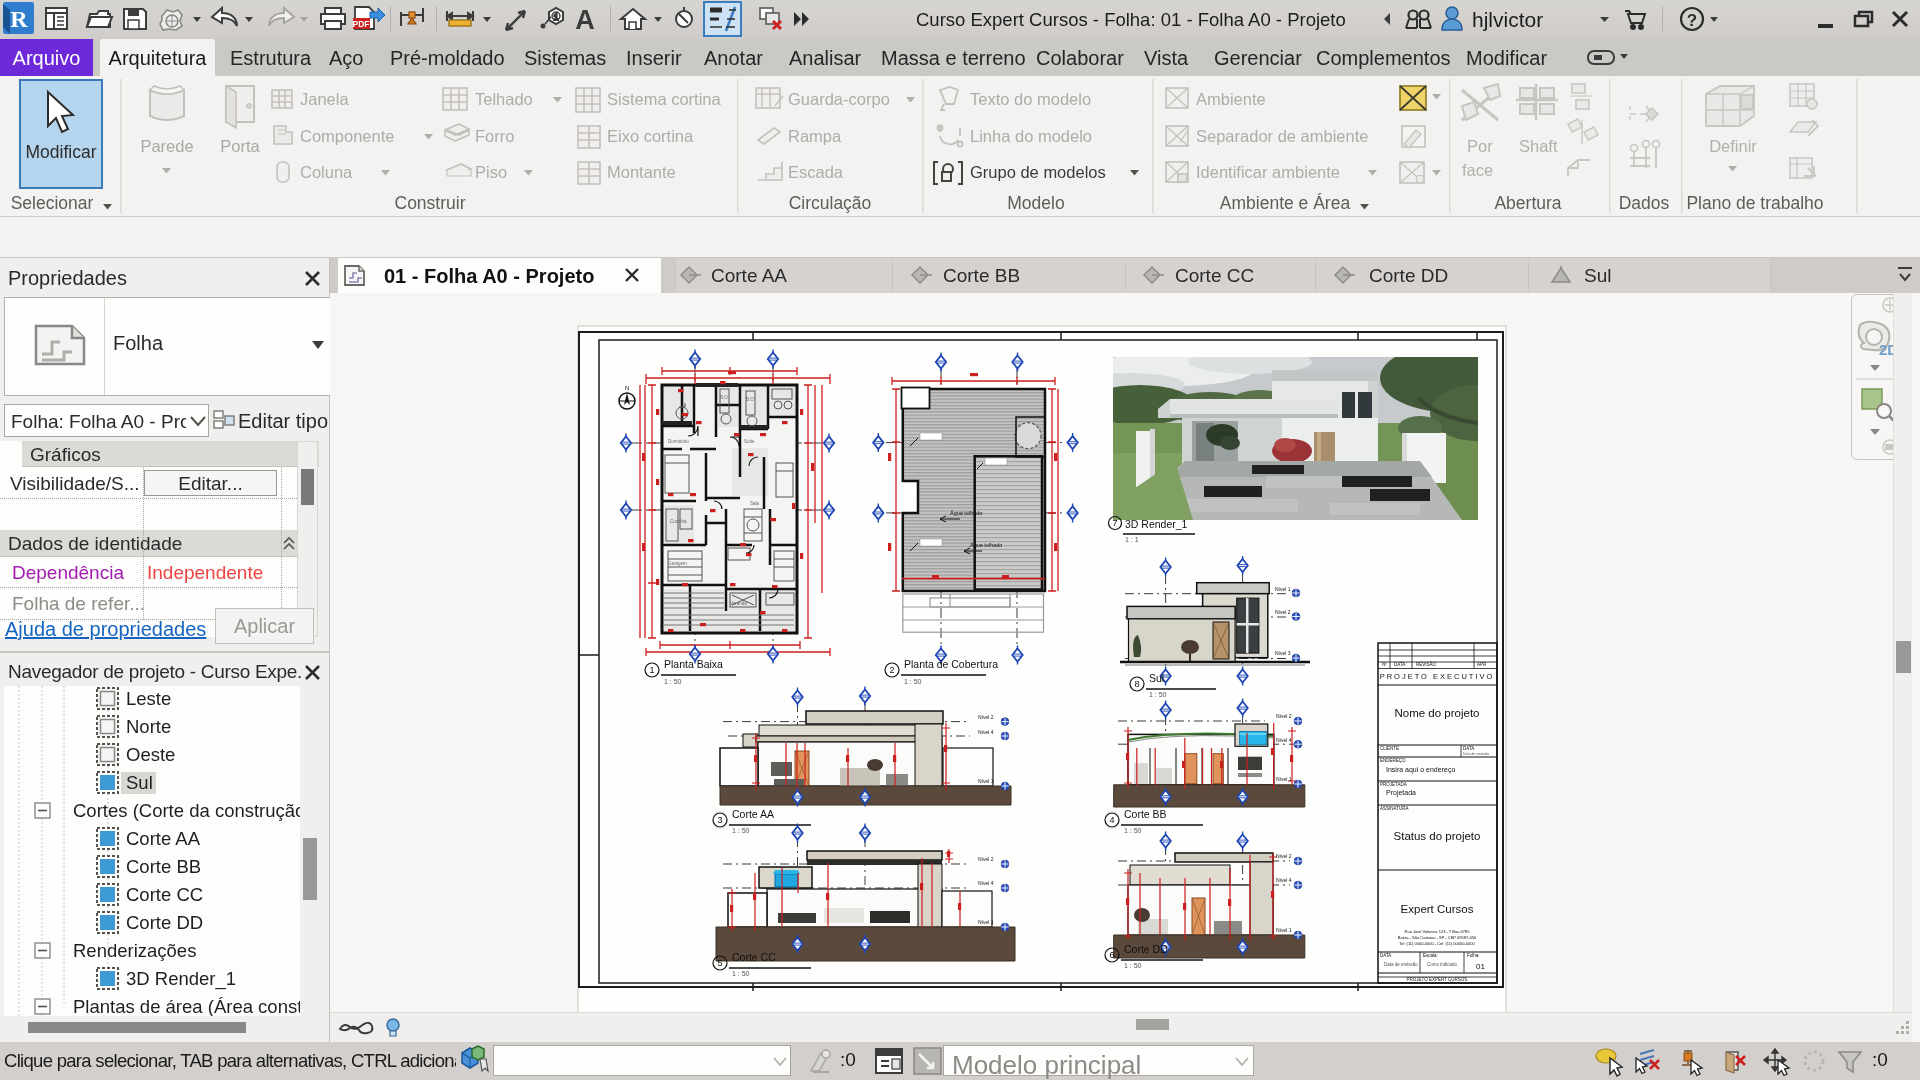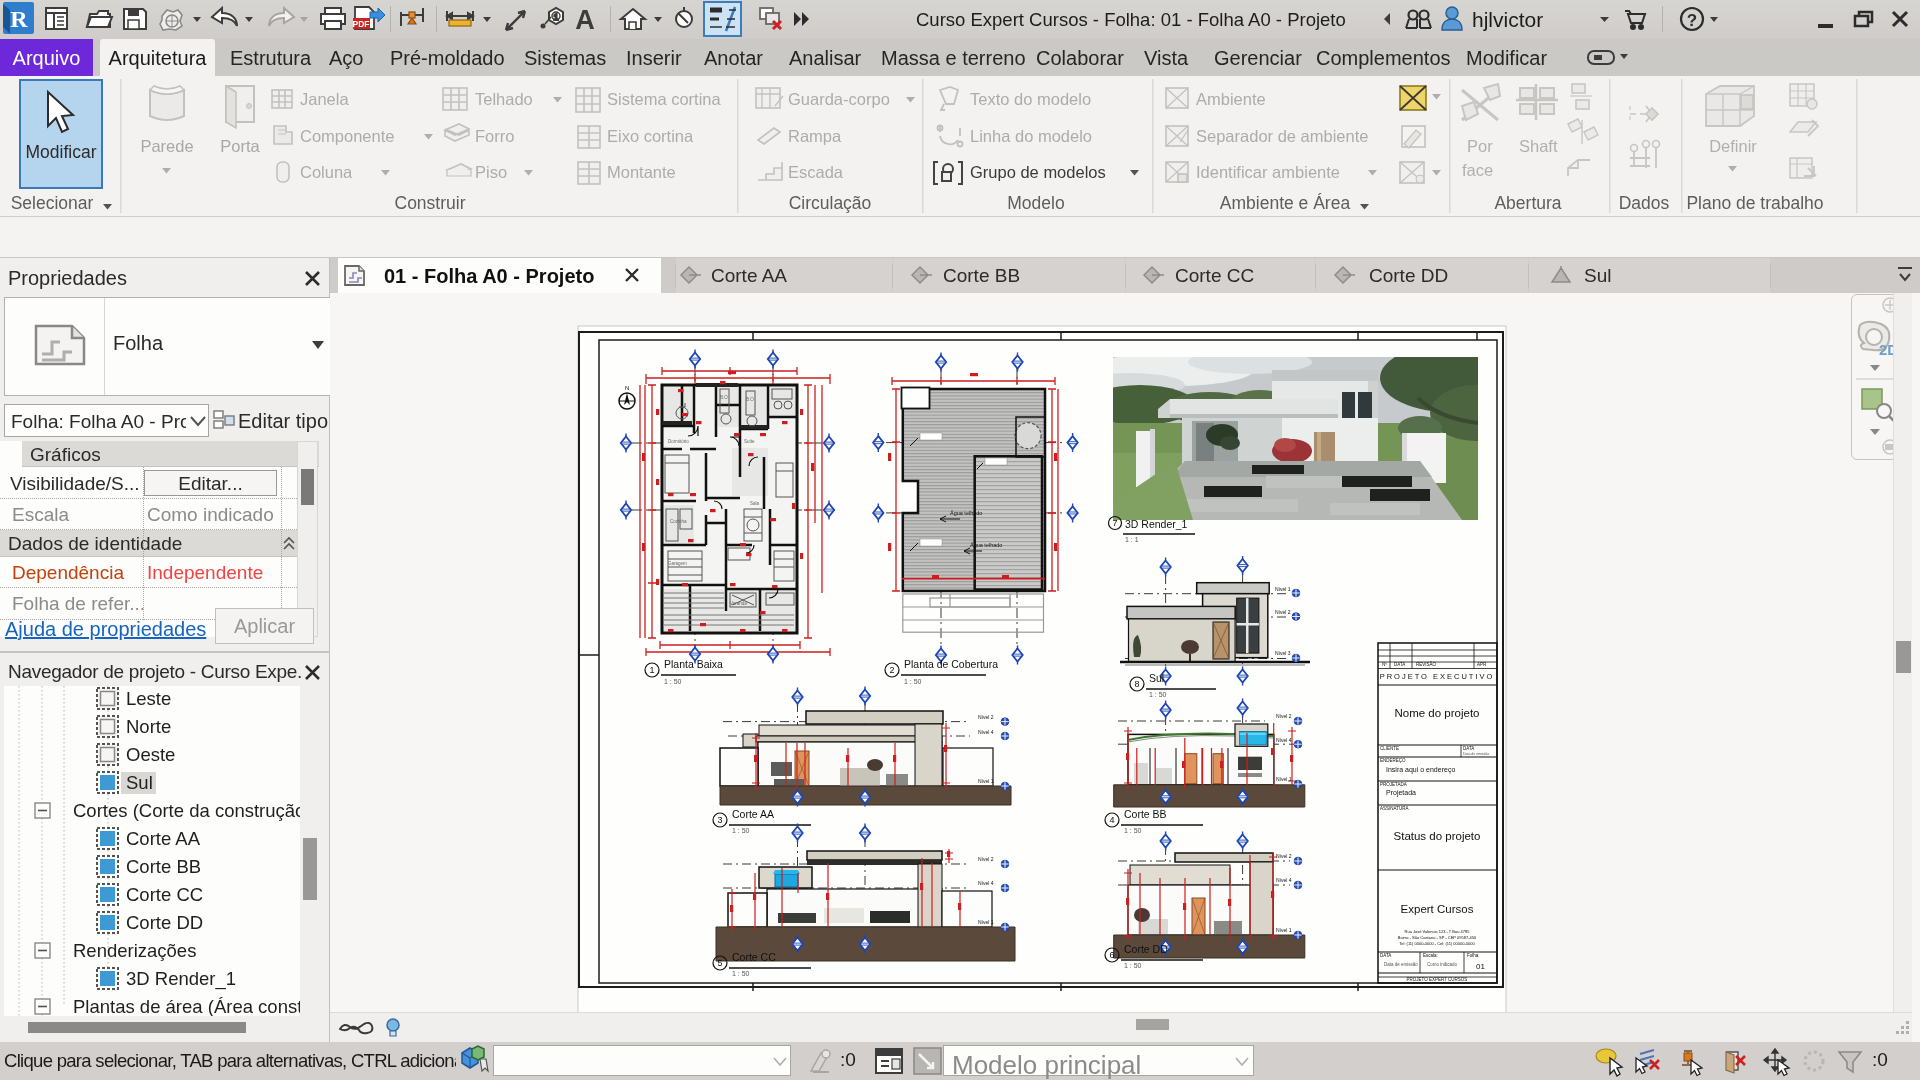--- a/index.html
+++ b/index.html
@@ -432,32 +432,28 @@
       <div class="abs" style="left:0;top:0;width:297px;height:26px;background:#dcdad7;border-bottom:1px solid #c6c4c1;margin-left:22px;">
         <div class="abs" style="left:8px;top:3px;font-size:19px;color:#2a2a2a;">Gráficos</div>
         <svg class="abs" style="left:282px;top:5px;" width="14" height="18">
             <path d="M2 8 l5 -5 l5 5 M2 14 l5 -5 l5 5" fill="none" stroke="#55534f" stroke-width="1.6"></path>
           </svg>
       </div>
       <div class="abs" style="left:0;top:26px;width:297px;height:32px;border-bottom:1px dotted #a8a6a3;">
         <div class="abs" style="left:10px;top:6px;font-size:19px;color:#2a2a2a;">Visibilidade/S...</div>
         <div class="abs" style="left:144px;top:3px;width:133px;height:26px;background:#f6f5f4;border:1px solid #9a9896;text-align:center;font-size:19px;color:#2a2a2a;line-height:25px;">Editar...</div>
       </div>
-      <div class="abs" style="left:0;top:58px;width:297px;height:31px;border-bottom:1px dotted #a8a6a3;">
-        <div class="abs" style="left:12px;top:5px;font-size:19px;color:#8d8b88;">Escala</div>
-        <div class="abs" style="left:147px;top:5px;font-size:19px;color:#8d8b88;">Como indicado</div>
-      </div>
       <div class="abs" style="left:0;top:89px;width:312px;height:27px;background:#dcdad7;border-bottom:1px solid #c6c4c1;">
         <div class="abs" style="left:8px;top:3px;font-size:19px;color:#2a2a2a;">Dados de identidade</div>
         <svg class="abs" style="left:282px;top:5px;" width="14" height="18">
             <path d="M2 8 l5 -5 l5 5 M2 14 l5 -5 l5 5" fill="none" stroke="#55534f" stroke-width="1.6"></path>
           </svg>
       </div>
       <div class="abs" style="left:0;top:116px;width:297px;height:31px;border-bottom:1px dotted #a8a6a3;">
-        <div class="abs" style="left:12px;top:5px;font-size:19px;color:#c2410c;">Dependência</div>
+        <div class="abs" style="left:12px;top:5px;font-size:19px;color:#a21caf;">Dependência</div>
         <div class="abs" style="left:147px;top:5px;font-size:19px;color:#ef4444;">Independente</div>
       </div>
       <div class="abs" style="left:0;top:147px;width:297px;height:32px;border-bottom:1px dotted #a8a6a3;">
         <div class="abs" style="left:12px;top:5px;font-size:19px;color:#8d8b88;">Folha de refer...</div>
       </div>
       <div class="abs" style="left:143px;top:26px;width:1px;height:153px;border-left:1px dotted #a8a6a3;"></div>
       <div class="abs" style="left:281px;top:26px;width:1px;height:153px;border-left:1px dotted #a8a6a3;"></div>
     </div>
     <div class="abs" style="left:297px;top:183px;width:21px;height:196px;background:#f0efee;border:1px solid #d8d6d3;">
       <div class="abs" style="left:3px;top:27px;width:13px;height:36px;background:#7b7977;"></div>

